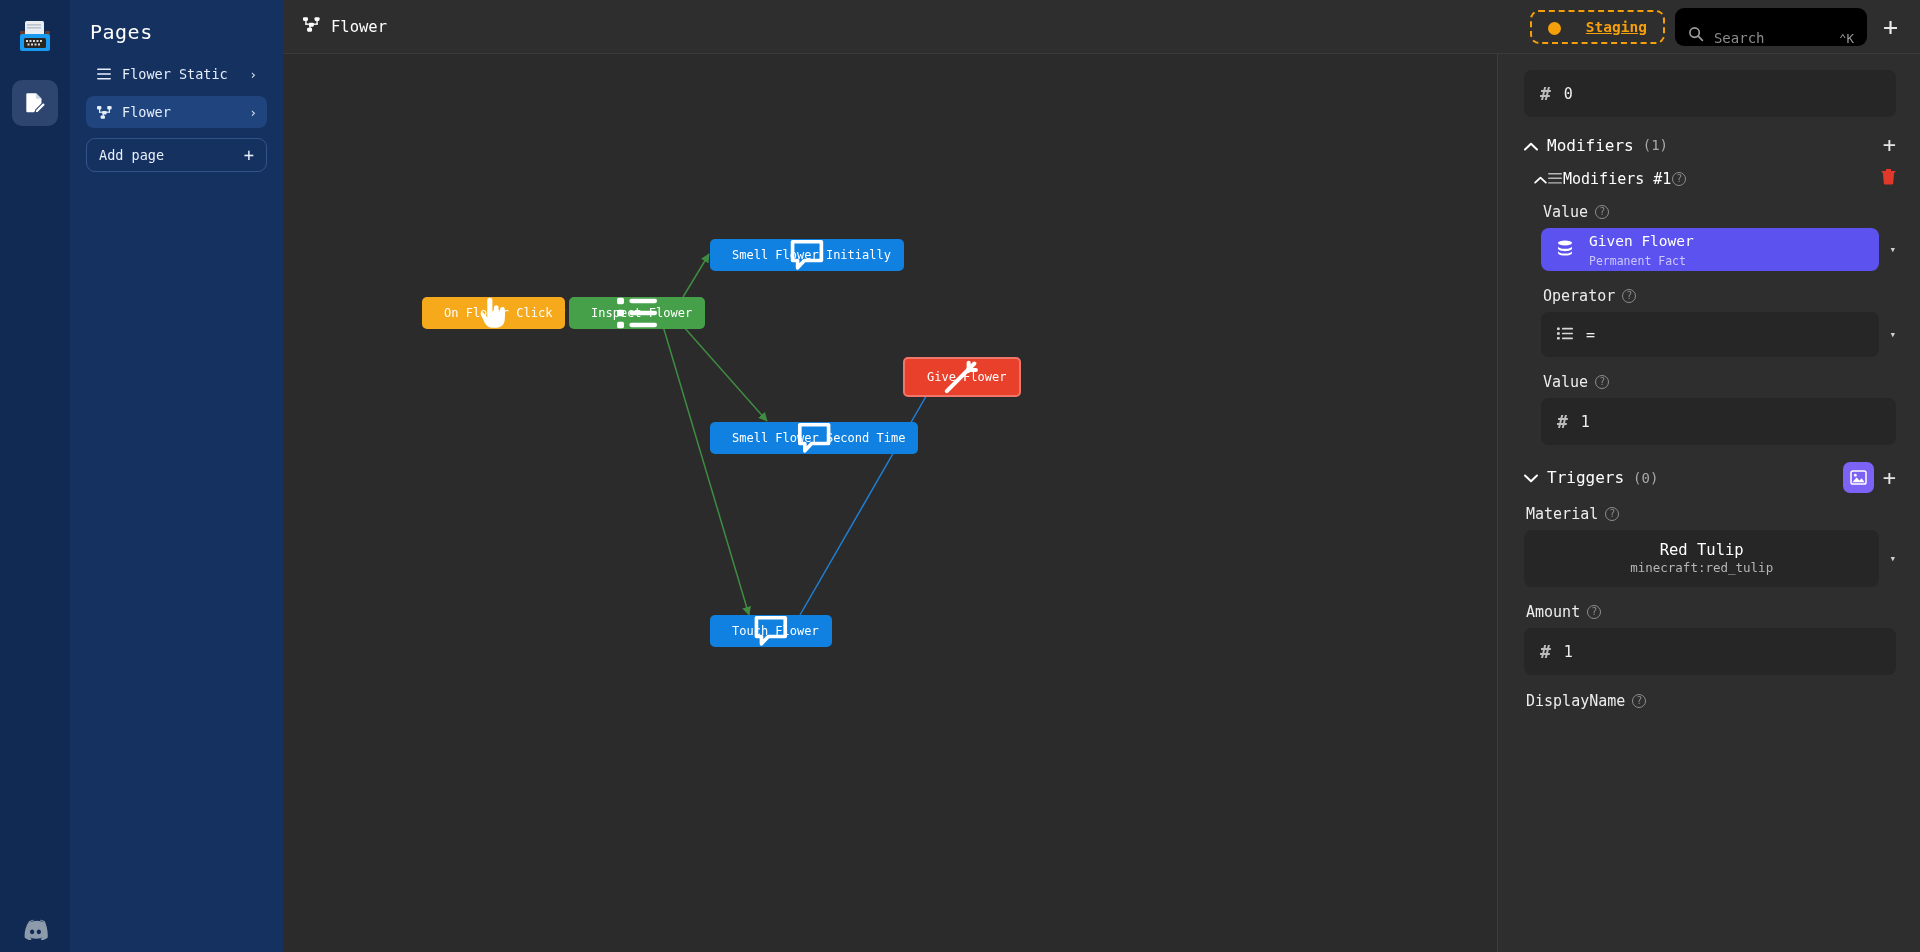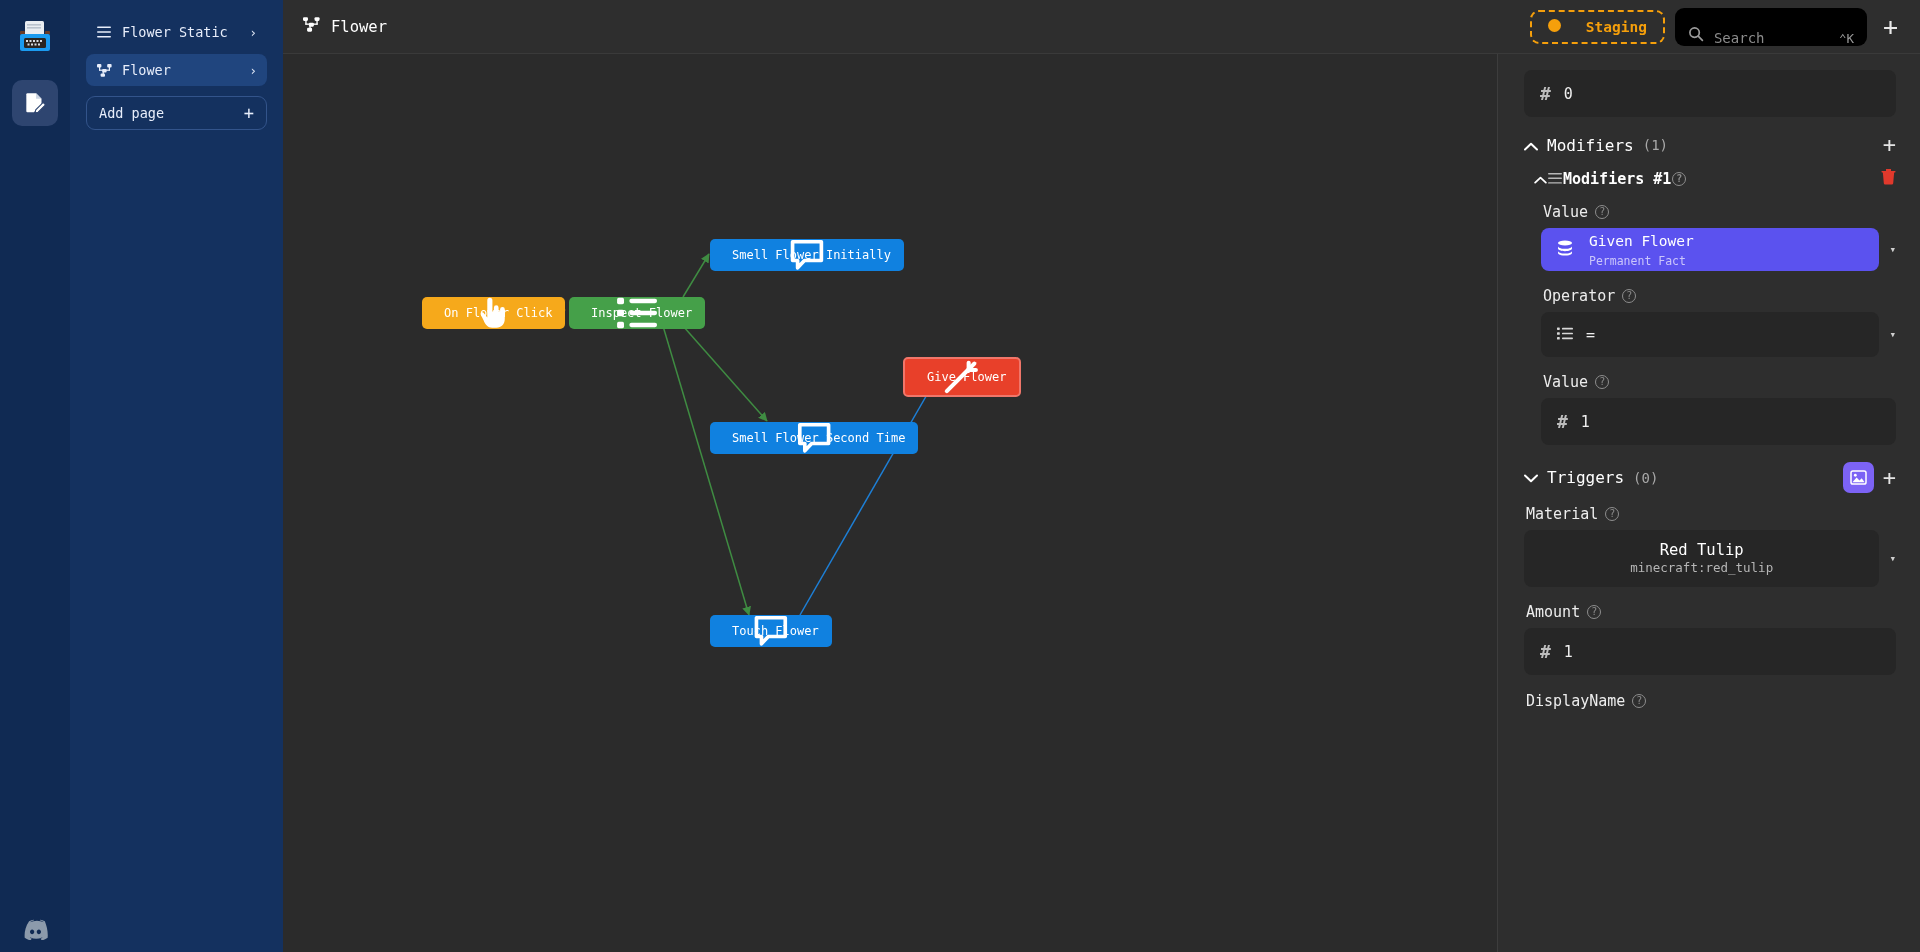--- a/index.html
+++ b/index.html
@@ -55,24 +55,25 @@
   
   .main { flex: 1; display: flex; flex-direction: column; min-width: 0; }
   .topbar {
     height: 54px; flex: 0 0 54px; background: #2e2e2e;
     border-bottom: 1px solid #3a3a3a;
     display: flex; align-items: center; padding: 0 16px 0 20px; gap: 10px;
   }
   .topbar-title { display: flex; align-items: center; gap: 11px; font-size: 15.5px; color: #fff; }
   .spacer { flex: 1; }
   .staging {
-    display: flex; align-items: flex-start; gap: 25px;
+    display: flex; align-items: flex-end; gap: 25px;
     border: 2px dashed #f59f0b; border-radius: 9px;
     padding: 7px 16px; color: #f59f0b; font-size: 14.5px; font-weight: bold;
     cursor: pointer;
+    text-decoration: underline;
   }
   .staging .dot { width: 13px; height: 13px; border-radius: 50%; background: #f59f0b; }
   .search {
     display: flex; align-items: flex-end; gap: 10px;
     background: #000000; border-radius: 9px; height: 38px; width: 192px;
     padding: 0 13px; cursor: text;
   }
   .search .ph { flex: 1; color: #8c8c8c; font-size: 14px; }
   .search .kbd { color: #9a9a9a; font-size: 12.5px; }
   .topplus { font-size: 25px; color: #e9e9e9; line-height: 1; padding: 0 6px; cursor: pointer; }
@@ -115,21 +116,20 @@
   .sec-head {
     display: flex; align-items: center; gap: 9px; font-size: 16px; color: #fff;
     margin: 0 0 12px 0;
   }
   .sec-head .cnt { color: #a9a9a9; font-size: 14px; }
   .sec-head .sp { flex: 1; }
   .iconbtn { font-size: 22px; line-height: 1; color: #e4e4e4; cursor: pointer; }
   .sub-head {
     display: flex; align-items: center; gap: 1px; font-size: 15px; color: #fff;
     margin: 2px 0 14px 10px;
-    font-weight: bold;
   }
   .sub-head .sp { flex: 1; }
   .trash { color: #e0392c; font-size: 16px; cursor: pointer; }
   .indent { padding-left: 17px; }
   .sel {
     background: #5b52ef; border-radius: 8px; height: 43px;
     display: flex; align-items: center; gap: 14px; padding: 0 14px;
     margin-bottom: 16px; cursor: pointer;
   }
   .sel .t1 { font-size: 14.5px; color: #fff; line-height: 1.15; }
@@ -191,20 +191,21 @@
       </svg>
     </div>
     <div class="rail-bottom">
       <svg width="27" height="21" viewBox="0 0 24 18">
         <path d="M20.3 1.6A17 17 0 0 0 16.1.3l-.3.5a15.7 15.7 0 0 1 3.8 1.8 14.9 14.9 0 0 0-12.6 0A15.7 15.7 0 0 1 10.8.8L10.5.3A17 17 0 0 0 6.3 1.6C2.9 6.6 2 11.5 2.4 16.3a17 17 0 0 0 5.2 2.5l1.1-1.7a11 11 0 0 1-1.7-.8l.4-.3a12.2 12.2 0 0 0 10.4 0l.4.3a11 11 0 0 1-1.7.8l1.1 1.7a17 17 0 0 0 5.2-2.5c.5-5.5-.8-10.3-2.5-14.7zM9 13.2c-1 0-1.9-.9-1.9-2.1S8 9 9 9s1.9.9 1.9 2.1-.9 2.1-1.9 2.1zm6 0c-1 0-1.9-.9-1.9-2.1S14 9 15 9s1.9.9 1.9 2.1-.9 2.1-1.9 2.1z" fill="#8c9aab"></path>
       </svg>
     </div>
   </div>
 
   <div class="sidebar">
+    <div class="sidebar-title">Pages</div>
 
     <div class="side-item">
       <span class="ico">
         <svg width="14" height="12" viewBox="0 0 14 12">
             <g fill="#e8eefb">
               <rect y="0.5" width="14" height="1.6" rx=".8"></rect>
               <rect y="5.2" width="14" height="1.6" rx=".8"></rect>
               <rect y="9.9" width="14" height="1.6" rx=".8"></rect>
             </g>
           </svg>

